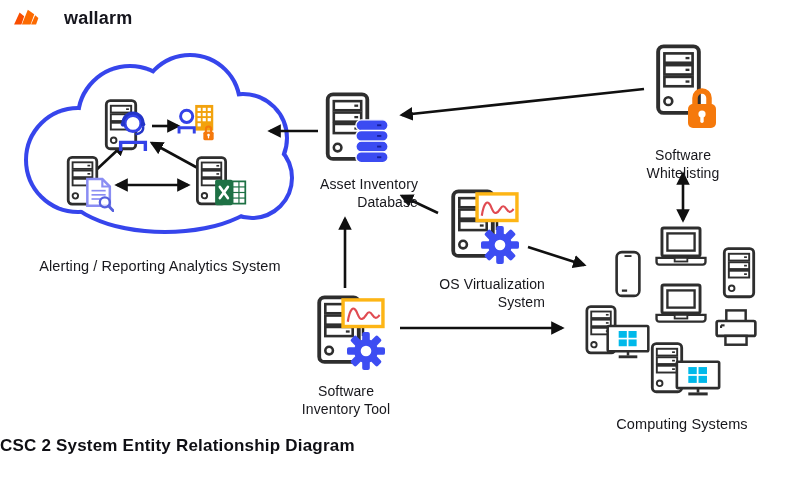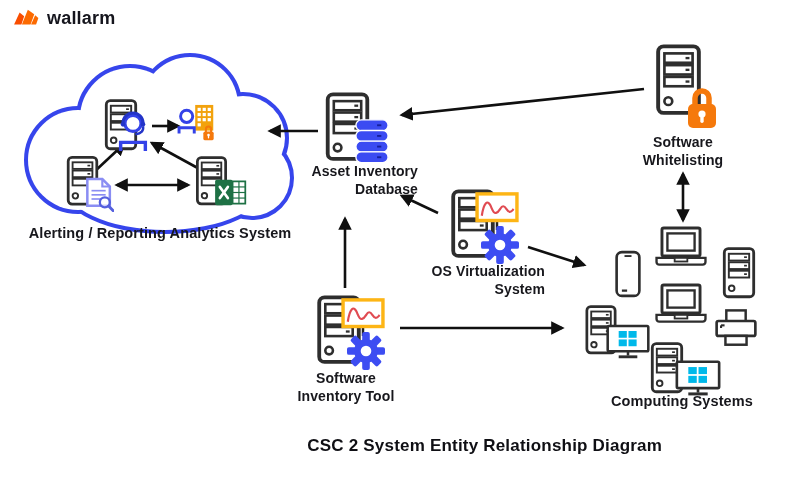--- a/index.html
+++ b/index.html
@@ -2,33 +2,33 @@
 <html><head>
 <meta charset="utf-8">
 <style>
   html,body{margin:0;padding:0;}
   body{
     width:800px;height:480px;background:#ffffff;position:relative;overflow:hidden;
     font-family:"Liberation Sans",sans-serif;
   }
   .stage{position:absolute;left:0;top:0;width:800px;height:480px;}
   .label{
-    position:absolute;color:#17171c;font-weight:bold;text-align:center;
-    white-space:pre-line;line-height:1.28;font-size:14px;letter-spacing:.1px;
+    position:absolute;color:#17171c;font-weight:normal;text-align:center;
+    white-space:pre-line;line-height:1.28;font-size:14px;letter-spacing:.1px;margin-top:13px;
   }
-  .lbl-alerting{left:10px;top:224px;width:300px;font-size:14.5px;}
+  .lbl-alerting{left:10px;top:244px;width:300px;font-size:14.5px;}
   .lbl-assetdb{left:296px;top:163px;width:122px;text-align:right;}
   .lbl-whitelist{left:623px;top:134px;width:120px;}
   .lbl-osvirt{left:413px;top:263px;width:132px;text-align:right;}
   .lbl-swinv{left:286px;top:370px;width:120px;}
-  .lbl-computing{left:597px;top:392px;width:170px;font-size:14.5px;}
-  .logo{position:absolute;left:12px;top:7px;display:flex;align-items:center;gap:7px;}
+  .lbl-computing{left:597px;top:402px;width:170px;font-size:14.5px;}
+  .logo{position:absolute;left:12px;top:7px;display:flex;align-items:center;gap:24px;}
   .logo-text{font-weight:bold;font-size:18px;color:#15151d;letter-spacing:.2px;}
   .title{
-    position:absolute;left:0;top:436px;width:662px;text-align:right;
+    position:absolute;left:0;top:436px;width:662px;text-align:left;
     font-weight:bold;font-size:17px;color:#0f0f14;letter-spacing:.2px;
   }
 </style>
 </head>
 <body>
 
 <svg class="stage" width="800" height="480" viewBox="0 0 800 480">
   <defs>
     <marker id="ah" viewBox="0 0 10 10" refX="8" refY="5" markerWidth="5.2" markerHeight="5.2" orient="auto-start-reverse">
       <path d="M0 0 L10 5 L0 10 z" fill="#101010"></path>

